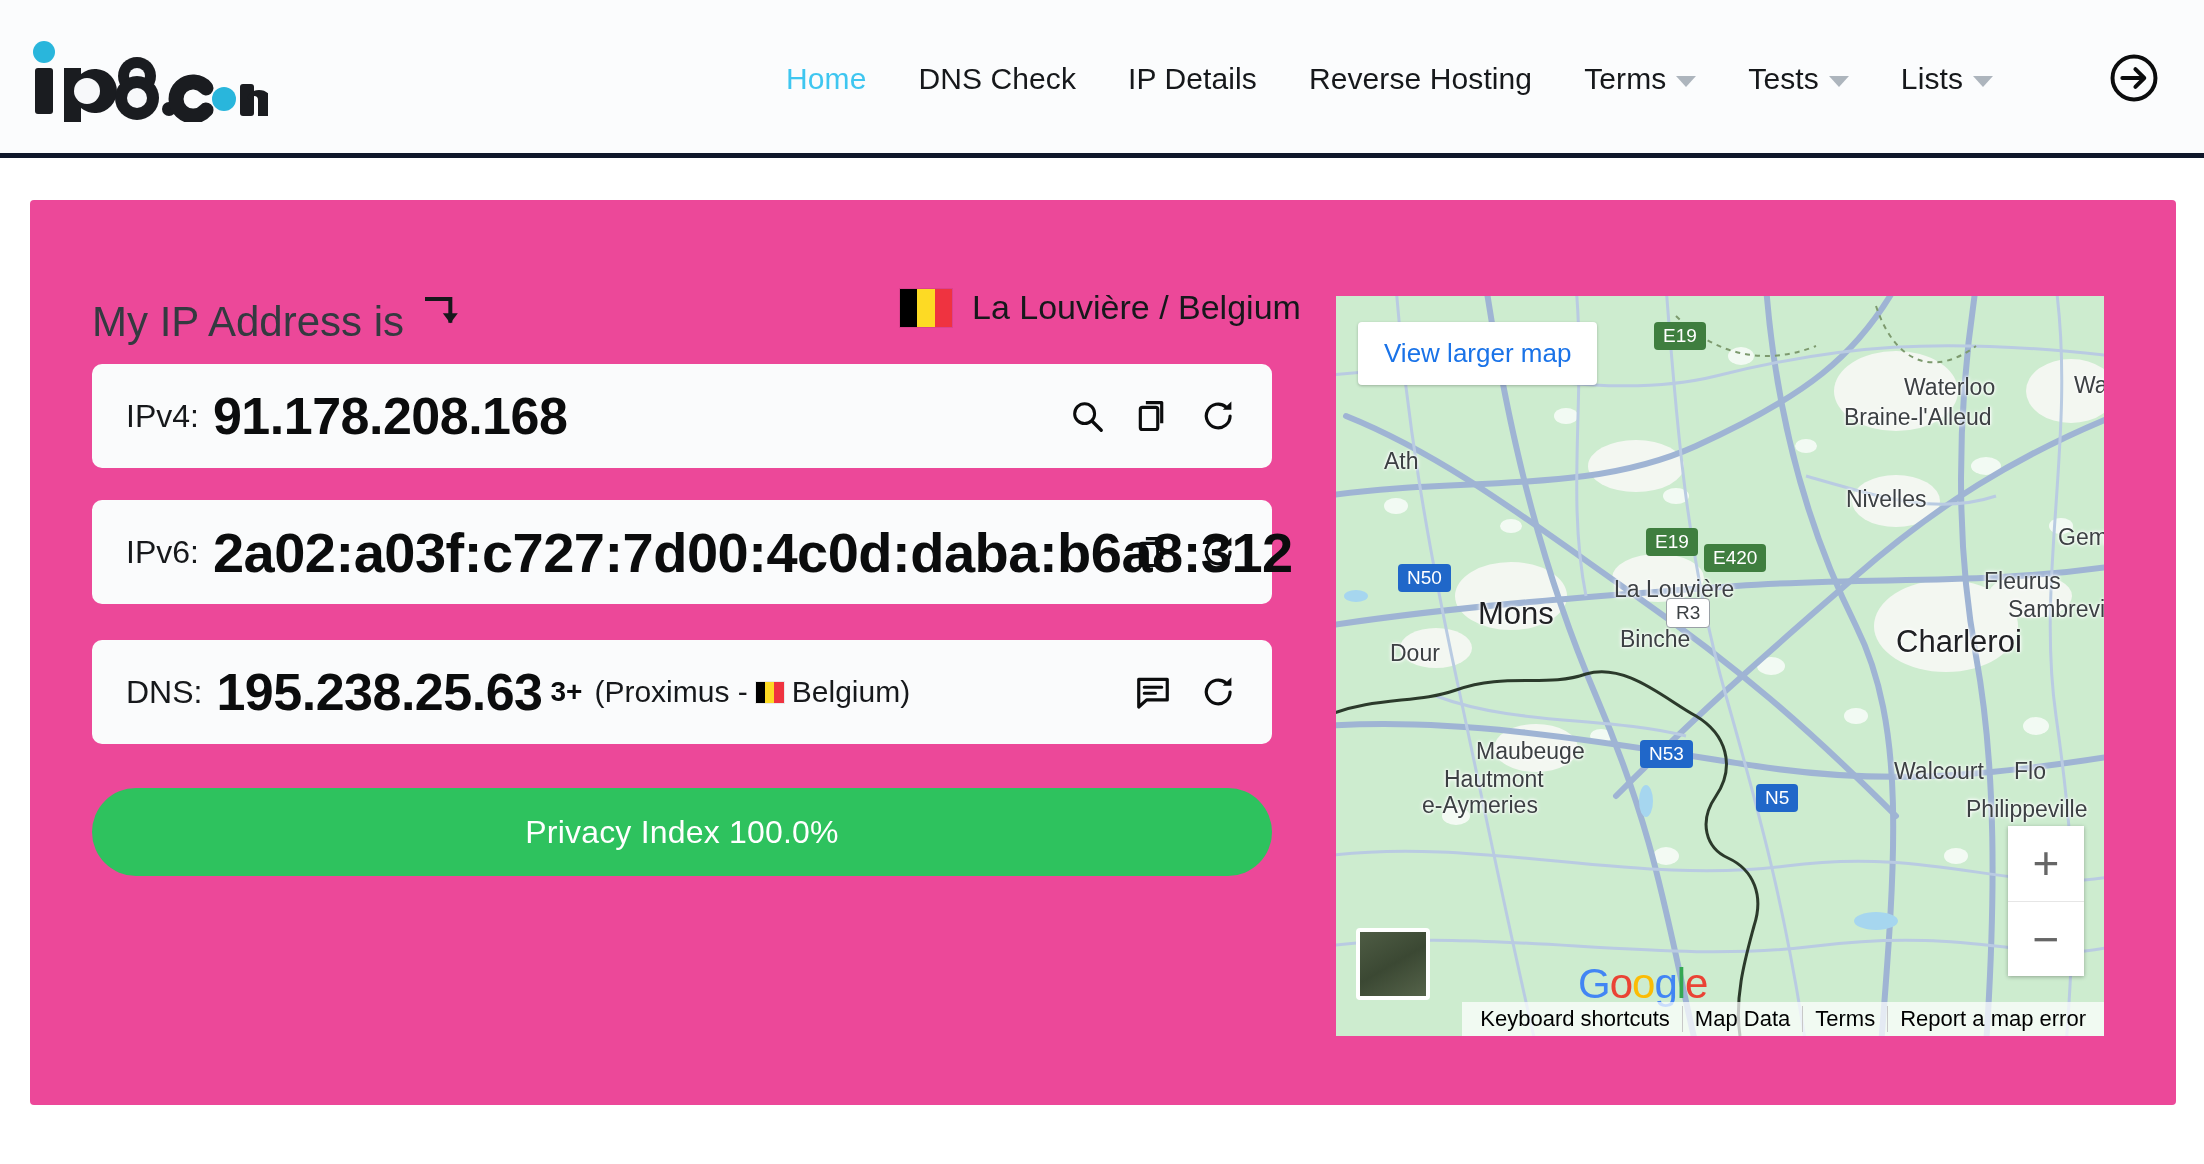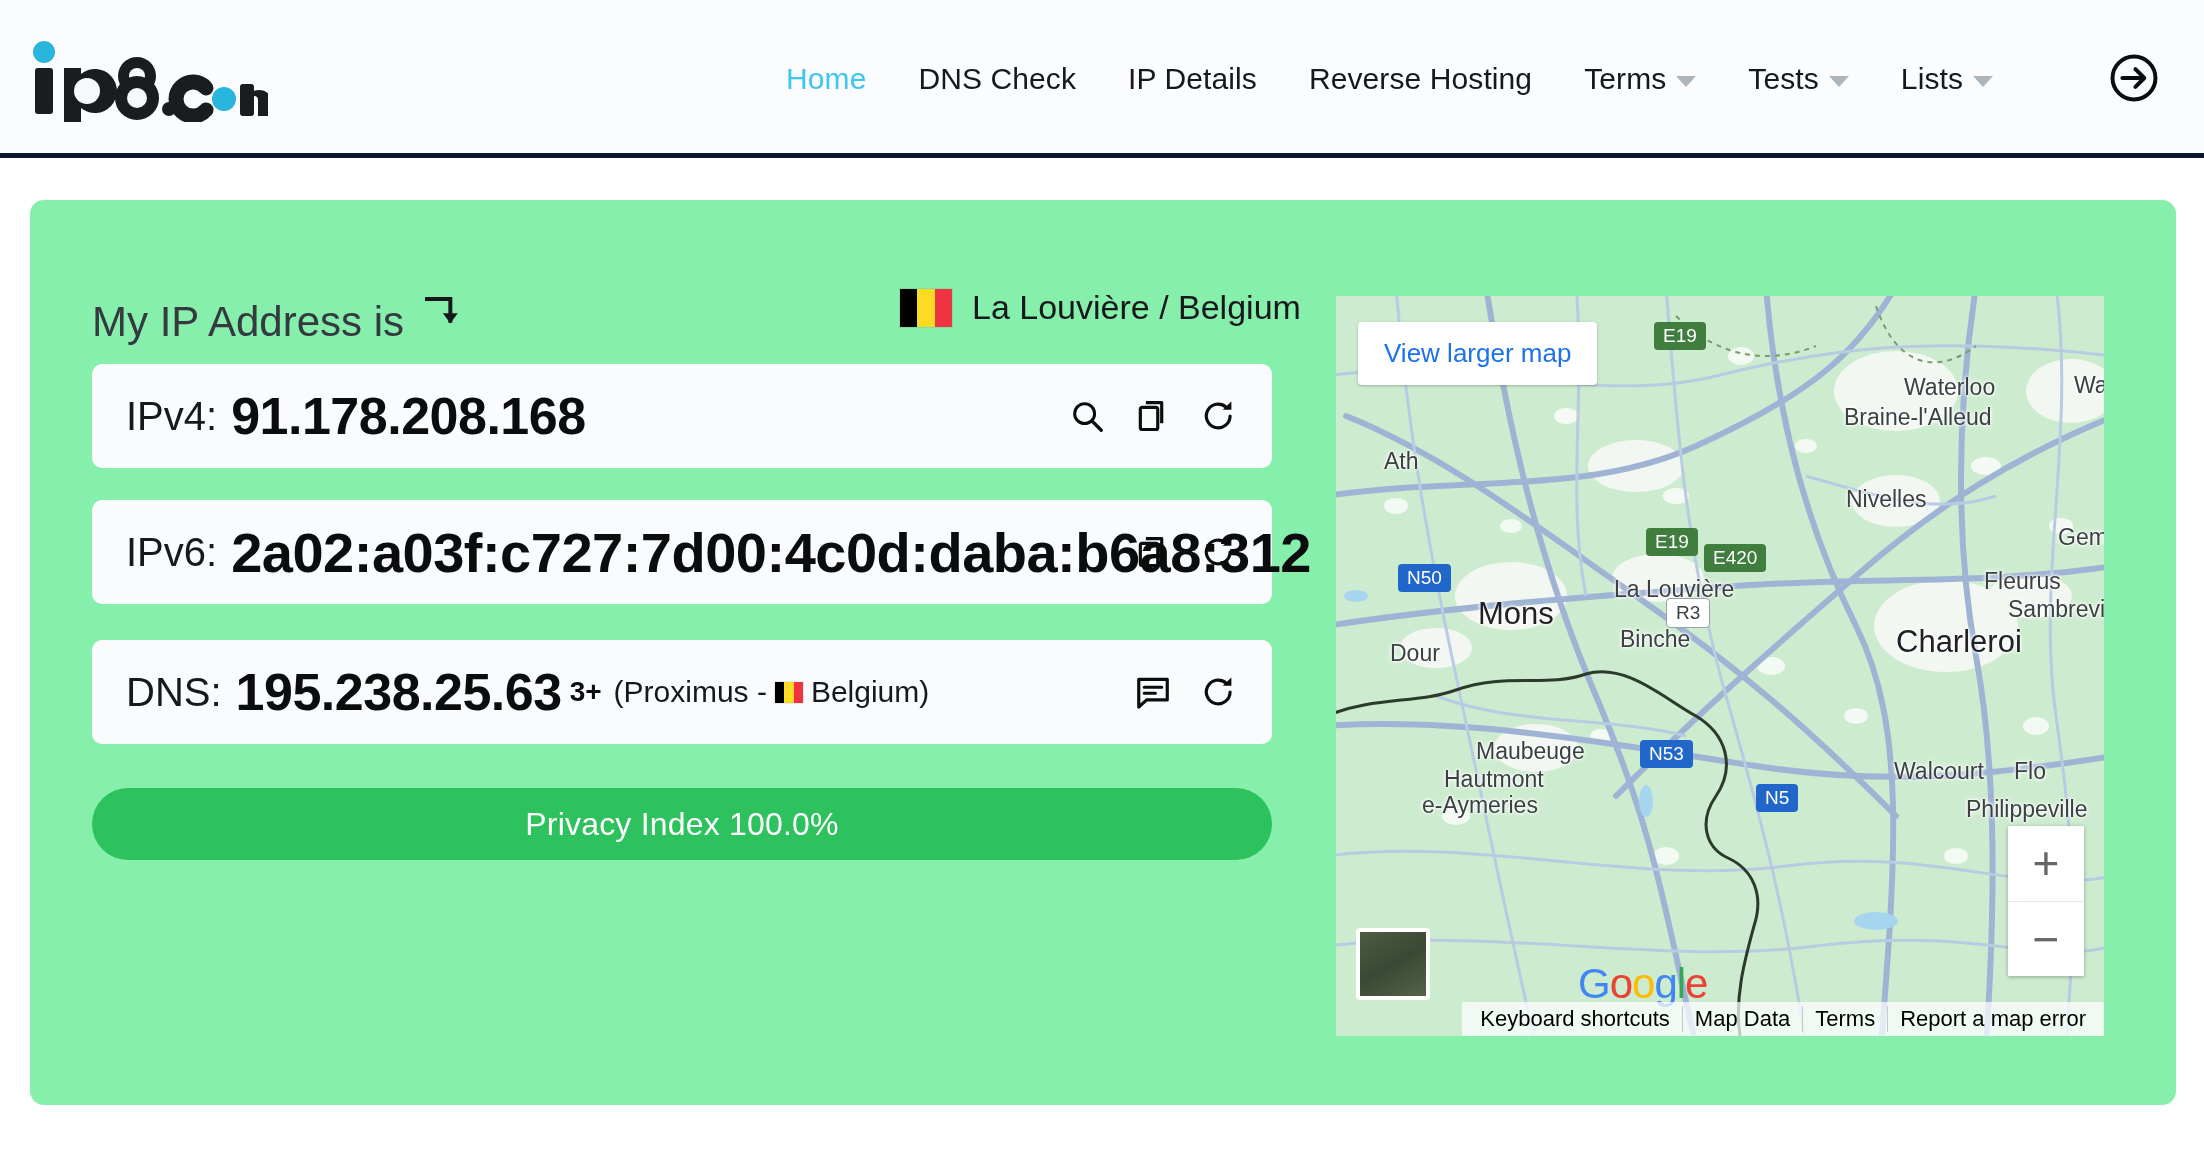--- a/index.html
+++ b/index.html
@@ -49,22 +49,22 @@
   .login-icon {
     position: absolute; right: 42px; top: 50px;
     width: 56px; height: 56px; cursor: pointer;
   }
 
   
   .card {
     position: absolute;
     left: 30px; top: 200px;
     width: 2146px; height: 905px;
-    background: #86efac;
-    border-radius: 14px;
+    background: #ec4899;
+    border-radius: 4px;
     text-decoration: underline;
   }
   .title-row {
     position: absolute; left: 62px; top: 92px;
     display: flex; align-items: baseline; gap: 18px;
   }
   .title-text {
     font-size: 42px; color: #343a40; font-weight: 400;
   }
   .title-arrow { width: 40px; height: 44px; }
@@ -90,21 +90,21 @@
     width: 1180px; height: 104px;
     background: #fafbfc;
     border-radius: 10px;
     display: flex; align-items: center;
   }
   #row-ipv4 { top: 164px; }
   #row-ipv6 { top: 300px; }
   #row-dns  { top: 440px; }
 
   .ip-label {
-    font-size: 40px; color: #16181b;
+    font-size: 32px; color: #16181b;
     margin-left: 34px; white-space: nowrap;
   }
   .ip-value {
     font-size: 52px; font-weight: 700; color: #0b0c0d;
     margin-left: 14px; white-space: nowrap;
     letter-spacing: -.5px;
   }
   .ip-value.v6 { font-size: 56px; }
   .ip-sup {
     font-size: 28px; font-weight: 700; color: #0b0c0d;
@@ -115,21 +115,21 @@
     display: flex; align-items: center; gap: 8px; white-space: nowrap;
   }
   .row-icons {
     position: absolute; right: 34px;
     display: flex; align-items: center; gap: 28px;
   }
   .row-icons svg { cursor: pointer; display: block; }
 
   .privacy-btn {
     position: absolute; left: 62px; top: 588px;
-    width: 1180px; height: 72px;
+    width: 1180px; height: 88px;
     background: #2ec25e;
     border: none; border-radius: 44px;
     color: #ffffff; font-size: 32px;
     font-family: "Liberation Sans", sans-serif;
     cursor: pointer;
     letter-spacing: .2px;
   }
 
   
   .map {

